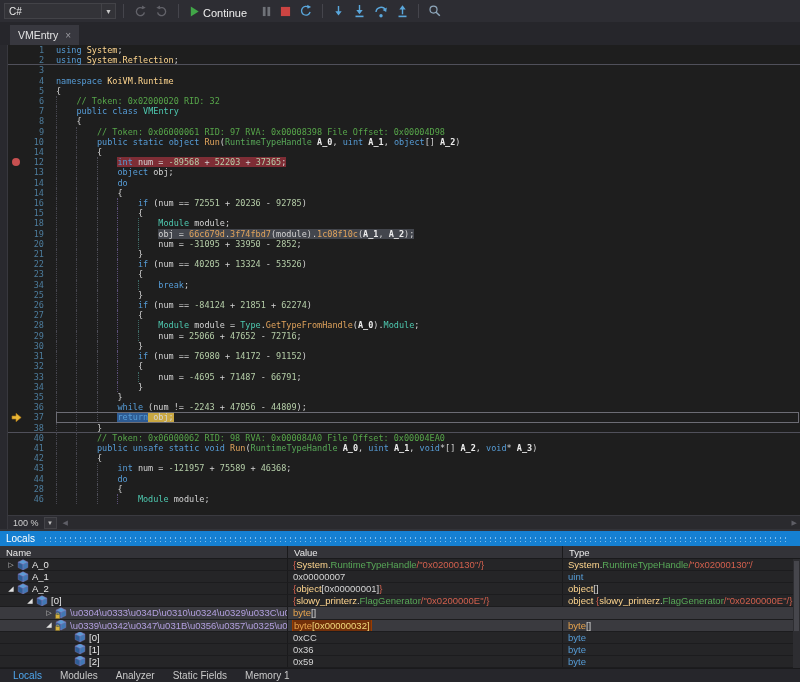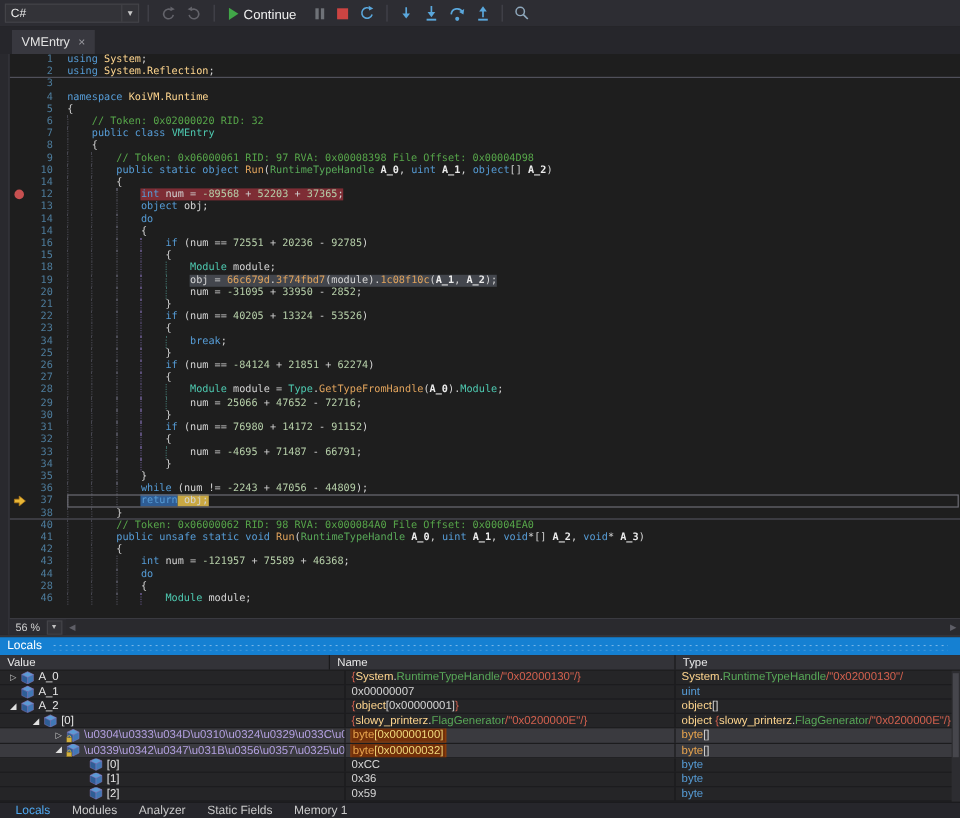--- a/index.html
+++ b/index.html
@@ -219,39 +219,39 @@
           <div class="cl sep"><span class="gut"></span><span class="ln">38</span><span class="cb"><span class="iu g0"></span><span class="iu g1"></span><span class="sg t">}</span></span></div>
           <div class="cl"><span class="gut"></span><span class="ln">40</span><span class="cb"><span class="iu g0"></span><span class="iu g1"></span><span class="sg c">// Token: 0x06000062 RID: 98 RVA: 0x000084A0 File Offset: 0x00004EA0</span></span></div>
           <div class="cl"><span class="gut"></span><span class="ln">41</span><span class="cb"><span class="iu g0"></span><span class="iu g1"></span><span class="sg k">public</span><span class="sg t"> </span><span class="sg k">unsafe</span><span class="sg t"> </span><span class="sg k">static</span><span class="sg t"> </span><span class="sg k">void</span><span class="sg t"> </span><span class="sg m">Run</span><span class="sg t">(</span><span class="sg st">RuntimeTypeHandle</span><span class="sg t"> </span><span class="sg p">A_0</span><span class="sg t">, </span><span class="sg k">uint</span><span class="sg t"> </span><span class="sg p">A_1</span><span class="sg t">, </span><span class="sg k">void</span><span class="sg t">*[] </span><span class="sg p">A_2</span><span class="sg t">, </span><span class="sg k">void</span><span class="sg t">* </span><span class="sg p">A_3</span><span class="sg t">)</span></span></div>
           <div class="cl"><span class="gut"></span><span class="ln">42</span><span class="cb"><span class="iu g0"></span><span class="iu g1"></span><span class="sg t">{</span></span></div>
           <div class="cl"><span class="gut"></span><span class="ln">43</span><span class="cb"><span class="iu g0"></span><span class="iu g1"></span><span class="iu g2"></span><span class="sg k">int</span><span class="sg t"> num = </span><span class="sg num">-121957</span><span class="sg t"> + </span><span class="sg num">75589</span><span class="sg t"> + </span><span class="sg num">46368</span><span class="sg t">;</span></span></div>
           <div class="cl"><span class="gut"></span><span class="ln">44</span><span class="cb"><span class="iu g0"></span><span class="iu g1"></span><span class="iu g2"></span><span class="sg k">do</span></span></div>
           <div class="cl"><span class="gut"></span><span class="ln">28</span><span class="cb"><span class="iu g0"></span><span class="iu g1"></span><span class="iu g2"></span><span class="sg t">{</span></span></div>
           <div class="cl"><span class="gut"></span><span class="ln">46</span><span class="cb"><span class="iu g0"></span><span class="iu g1"></span><span class="iu g2"></span><span class="iu g3"></span><span class="sg ty">Module</span><span class="sg t"> module;</span></span></div>
         </div>
       <div class="zoombar">
-        <span class="zoomv">56 %</span>
+        <span class="zoomv">100 %</span>
         <span class="zdrop">▼</span>
         <div class="hscroll">
           <span>◀</span>
           <span>▶</span>
         </div>
       </div>
     </div>
   </div>
 
   <div class="split"></div>
 
   <div class="ltitle">
     <span class="tl">Locals</span>
     <span class="dots"></span>
   </div>
   <div class="lheader">
+    <span class="hc" style="width:288px">Name</span>
     <span class="hc" style="width:275px">Value</span>
-    <span class="hc" style="width:288px">Name</span>
     <span class="hc" style="flex:1;border-right:none">Type</span>
   </div>
   <div class="lrows" id="lrows">
       <div class="lr">
         <div class="lc c-name"><span style="width: 6px; flex: 0 0 auto;"></span><span class="exp">▷</span><span style="display: flex;"><svg class="icon-var" width="12" height="12" viewBox="0 0 16 16">
               <path d="M8 1 14.5 4.2 8 7.4 1.5 4.2z" fill="#5B9BD5" stroke="#8E7CC3" stroke-width="0.7"></path>
               <path d="M1.5 4.2 8 7.4V14.6L1.5 11.4z" fill="#2E5E96" stroke="#8E7CC3" stroke-width="0.5"></path>
               <path d="M14.5 4.2 8 7.4V14.6l6.5-3.2z" fill="#4178B4" stroke="#8E7CC3" stroke-width="0.5"></path>
             </svg></span><span class="nm">A_0</span></div>
         <div class="lc c-val"><span class="sg r">{</span><span class="sg g">System</span><span class="sg t">.</span><span class="sg gr">RuntimeTypeHandle</span><span class="sg r">/"0x02000130"/}</span></div>
@@ -285,21 +285,20 @@
         <div class="lc c-typ"><span class="sg g">object </span><span class="sg r">{</span><span class="sg g">slowy_printerz</span><span class="sg t">.</span><span class="sg gr">FlagGenerator</span><span class="sg r">/"0x0200000E"/}</span></div>
       </div>
       <div class="lr rh">
         <div class="lc c-name"><span style="width: 44px; flex: 0 0 auto;"></span><span class="exp">▷</span><span style="display: flex;"><svg class="icon-var" width="12" height="12" viewBox="0 0 16 16">
               <path d="M8 1 14.5 4.2 8 7.4 1.5 4.2z" fill="#5B9BD5" stroke="#8E7CC3" stroke-width="0.7"></path>
               <path d="M1.5 4.2 8 7.4V14.6L1.5 11.4z" fill="#2E5E96" stroke="#8E7CC3" stroke-width="0.5"></path>
               <path d="M14.5 4.2 8 7.4V14.6l6.5-3.2z" fill="#4178B4" stroke="#8E7CC3" stroke-width="0.5"></path>
               <path d="M2 10.6v-1a1.6 1.6 0 0 1 3.2 0v1" fill="none" stroke="#D4B13E" stroke-width="1"></path>
               <rect x="0.8" y="10.4" width="5.6" height="5" fill="#D4B13E" stroke="#806818" stroke-width="0.5"></rect>
             </svg></span><span class="nm pu">\u0304\u0333\u034D\u0310\u0324\u0329\u033C\u0332\u...</span></div>
-        <div class="lc c-val"><span class="vhl"><span class="sg o">byte</span><span class="sg y">[0x00000100]</span></span></div>
         <div class="lc c-typ"><span class="sg o">byte</span><span class="sg t">[]</span></div>
       </div>
       <div class="lr rh">
         <div class="lc c-name"><span style="width: 44px; flex: 0 0 auto;"></span><span class="exp expe">◢</span><span style="display: flex;"><svg class="icon-var" width="12" height="12" viewBox="0 0 16 16">
               <path d="M8 1 14.5 4.2 8 7.4 1.5 4.2z" fill="#5B9BD5" stroke="#8E7CC3" stroke-width="0.7"></path>
               <path d="M1.5 4.2 8 7.4V14.6L1.5 11.4z" fill="#2E5E96" stroke="#8E7CC3" stroke-width="0.5"></path>
               <path d="M14.5 4.2 8 7.4V14.6l6.5-3.2z" fill="#4178B4" stroke="#8E7CC3" stroke-width="0.5"></path>
               <path d="M2 10.6v-1a1.6 1.6 0 0 1 3.2 0v1" fill="none" stroke="#D4B13E" stroke-width="1"></path>
               <rect x="0.8" y="10.4" width="5.6" height="5" fill="#D4B13E" stroke="#806818" stroke-width="0.5"></rect>
             </svg></span><span class="nm pu">\u0339\u0342\u0347\u031B\u0356\u0357\u0325\u0339\u0...</span></div>

